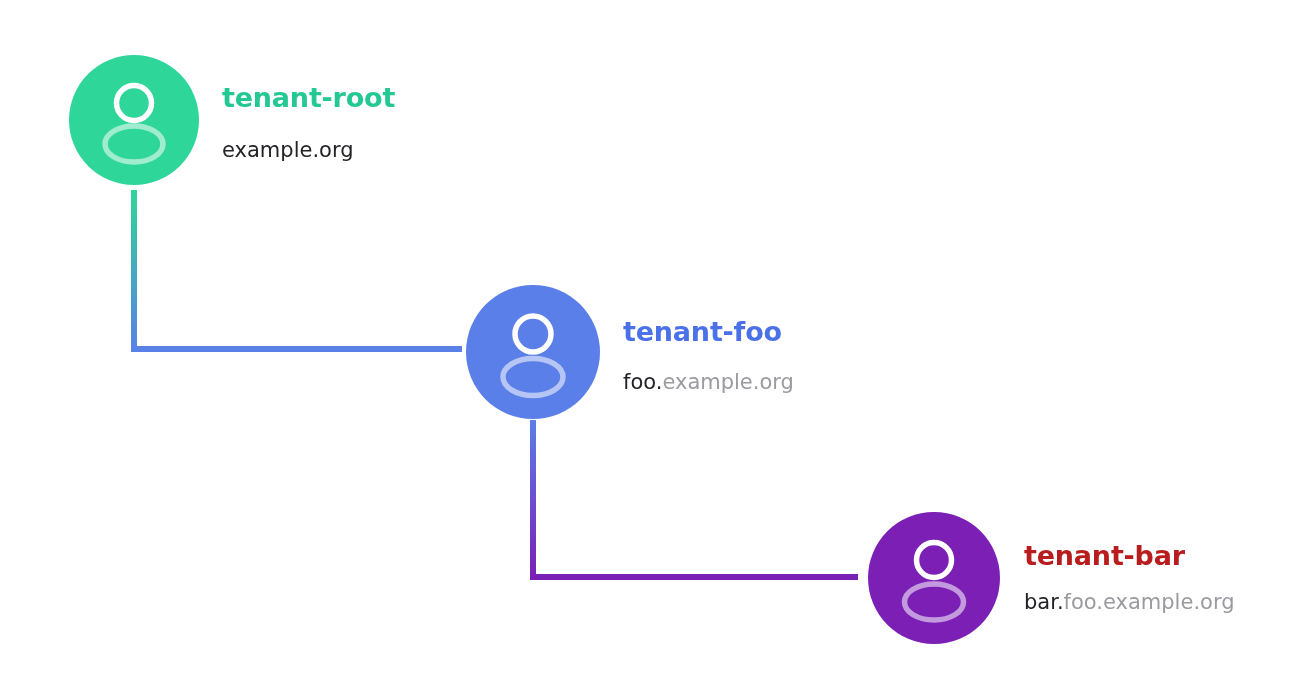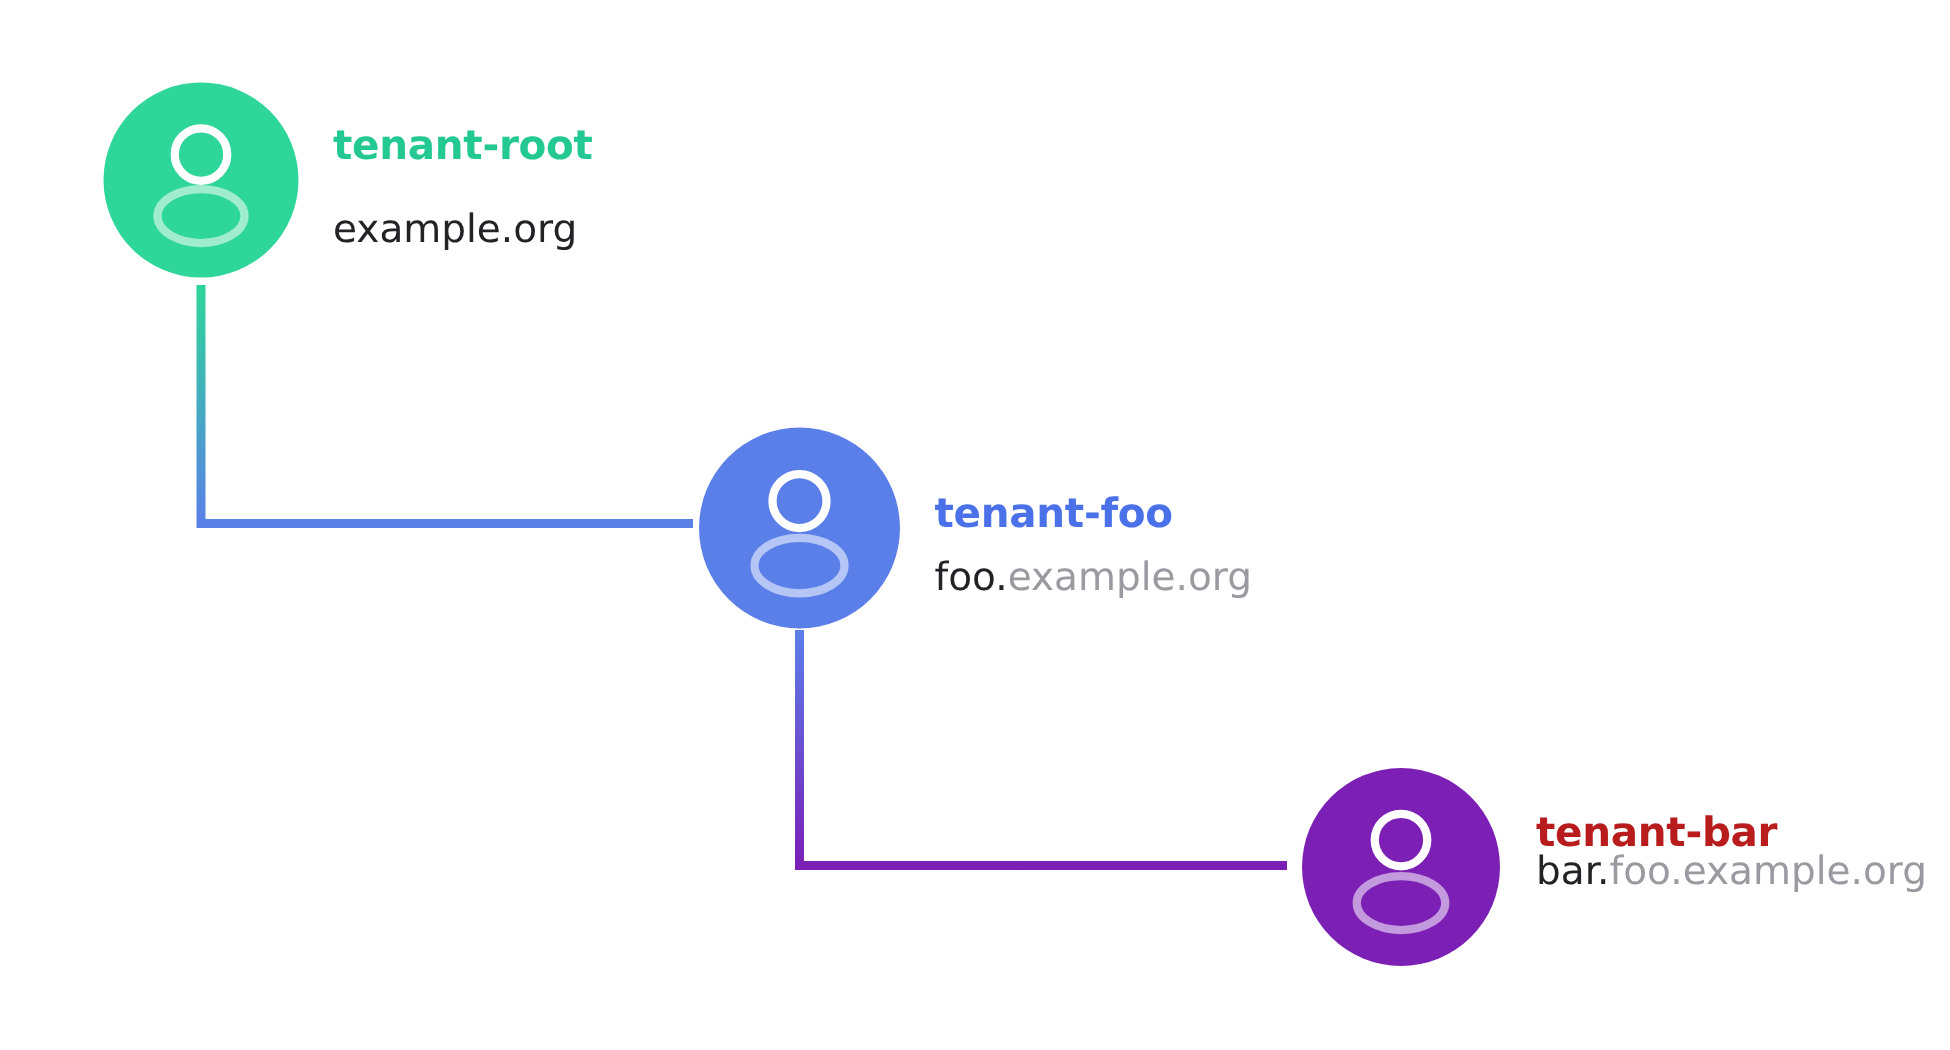--- a/index.html
+++ b/index.html
@@ -51,21 +51,21 @@
     white-space: nowrap;
   }
   .node-title {
     font-size: 27px;
     font-weight: 700;
     letter-spacing: -0.2px;
     line-height: 1;
     margin: 0;
   }
   .node-subtitle {
-    font-size: 26px;
+    font-size: 21px;
     font-weight: 400;
     line-height: 1;
     margin: 0;
     color: #8b8b90;
   }
   .domain-self {
     color: #232327;
   }
   .domain-parent {
     color: #9a9aa0;
@@ -106,36 +106,36 @@
     </div>
   </div>
 
   <div class="node" id="node-1" style="left: 0px; top: 0px;">
     <div class="avatar" id="avatar-1" style="width: 134px; height: 134px; left: 466px; top: 285px; background: rgb(91, 127, 232);">
       <svg id="avatar-svg-1" viewBox="0 0 134 134" width="134" height="134">
         <circle cx="67" cy="49" r="18" fill="none" stroke="#ffffff" stroke-width="5.5"></circle>
         <ellipse cx="67" cy="92" rx="30" ry="18.5" fill="none" stroke="#ffffff" stroke-opacity="0.55" stroke-width="5.5"></ellipse>
       </svg>
     </div>
-    <div class="node-text" id="text-1" style="left: 623px; top: 329px;">
+    <div class="node-text" id="text-1" style="left: 623px; top: 318px;">
       <div class="node-title" id="title-1" style="color: rgb(75, 113, 232);">tenant-foo</div>
     </div>
     <div class="node-text" id="sub-1" style="left: 623px; top: 372px;">
       <div class="node-subtitle"><span id="dself-1" class="domain-self">foo.</span><span id="dpar-1" class="domain-parent">example.org</span></div>
     </div>
   </div>
 
   <div class="node" id="node-2" style="left: 0px; top: 0px;">
     <div class="avatar" id="avatar-2" style="width: 132px; height: 132px; left: 868px; top: 512px; background: rgb(123, 31, 181);">
       <svg id="avatar-svg-2" viewBox="0 0 132 132" width="132" height="132">
         <circle cx="66" cy="48" r="17.5" fill="none" stroke="#ffffff" stroke-width="5.5"></circle>
         <ellipse cx="66" cy="90" rx="29.5" ry="18" fill="none" stroke="#ffffff" stroke-opacity="0.55" stroke-width="5.5"></ellipse>
       </svg>
     </div>
     <div class="node-text" id="text-2" style="left: 1024px; top: 542px;">
       <div class="node-title" id="title-2" style="color: #b91c1c;">tenant-bar</div>
     </div>
-    <div class="node-text" id="sub-2" style="left: 1024px; top: 568px;">
+    <div class="node-text" id="sub-2" style="left: 1024px; top: 592px;">
       <div class="node-subtitle"><span id="dself-2" class="domain-self">bar.</span><span id="dpar-2" class="domain-parent">foo.example.org</span></div>
     </div>
   </div>
 
 </div>
 
 </body></html>

